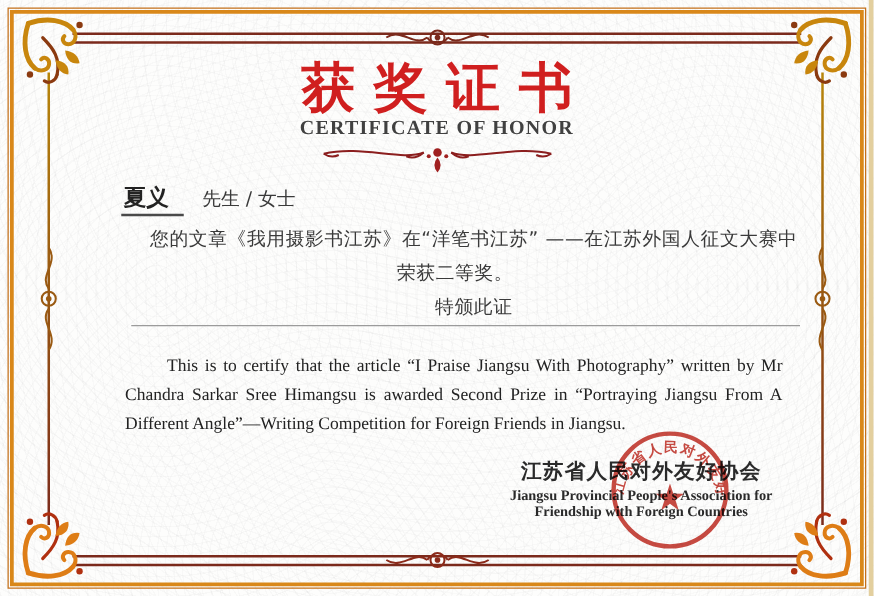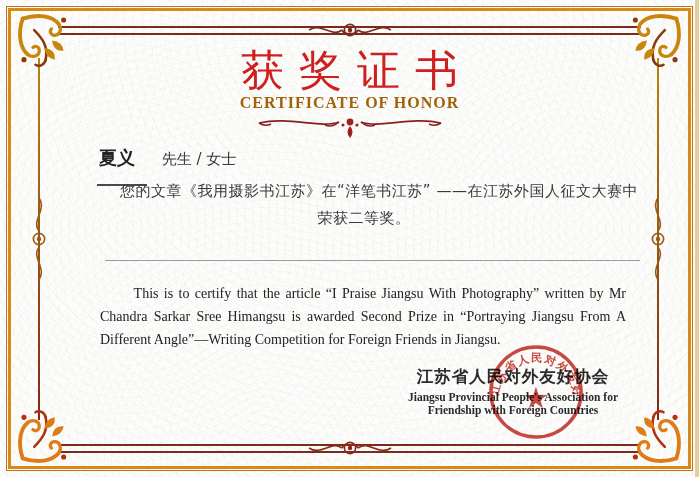--- a/index.html
+++ b/index.html
@@ -20,30 +20,30 @@
 
   
   .fl{position:absolute;background:#7b2a1c;}
   .fl-h{height:1.5px;left:58px;width:583px;}
   .fl-v{width:1.5px;top:58px;height:362px;background:linear-gradient(#b8860b 0%,#9a5a12 45%,#7b2a1c 100%);}
 
   .corner{position:absolute;width:64px;height:64px;}
   .mid-orn{position:absolute;width:86px;height:26px;}
 
   
-  .title-cn{position:absolute;top:42px;left:0;width:100%;text-align:center;font-size:43px;font-weight:normal;
+  .title-cn{position:absolute;top:42px;left:0;width:100%;text-align:center;font-size:43px;font-weight:bold;
     color:#d01f1f;letter-spacing:15px;text-indent:15px;font-family:"DejaVu Sans",sans-serif;}
   .title-en{position:absolute;top:94px;left:0;width:100%;text-align:center;font-size:16px;font-weight:bold;
-    color:#a16207;letter-spacing:1px;font-family:"Liberation Serif",serif;}
+    color:#404040;letter-spacing:1px;font-family:"Liberation Serif",serif;}
   .title-divider{position:absolute;top:113px;left:50%;transform:translateX(-50%);width:190px;height:26px;}
 
   
   .recipient{position:absolute;top:146px;left:97px;font-size:15px;color:#3a3a3a;}
   .recipient .name{display:inline-block;font-size:18px;font-weight:bold;color:#222;
-    border-bottom:2px solid #4a4a4a;padding:0 12px 14px 2px;margin-right:10px;}
+    border-bottom:2px solid #4a4a4a;padding:0 12px 1px 2px;margin-right:10px;}
 
   
   .body-cn{position:absolute;top:178px;left:88px;width:552px;font-size:15px;line-height:27px;
     color:#3a3a3a;letter-spacing:.5px;}
   .body-cn p{margin:0;text-indent:2em;text-align:center;}
   .body-cn p.issue{margin-top:0;}
 
   .sep-line{position:absolute;top:260px;left:105px;width:535px;height:1px;background:#9b9b9b;}
 
   
@@ -211,20 +211,21 @@
     </g>
   </svg>
 
   <div class="recipient">
     <span class="name">夏义</span>
     <span>先生 / 女士</span>
   </div>
 
   <div class="body-cn">
     <p>您的文章《我用摄影书江苏》在“洋笔书江苏” ——在江苏外国人征文大赛中荣获二等奖。</p>
+    <p class="issue">特颁此证</p>
   </div>
 
   <div class="sep-line"></div>
 
   <div class="body-en">
     <p>This is to certify that the article “I Praise Jiangsu With Photography” written by Mr Chandra Sarkar Sree Himangsu is awarded Second Prize in “Portraying Jiangsu From A Different Angle”—Writing Competition for Foreign Friends in Jiangsu.</p>
   </div>
 
   <div class="issuer">
     <div class="cn">江苏省人民对外友好协会</div>

